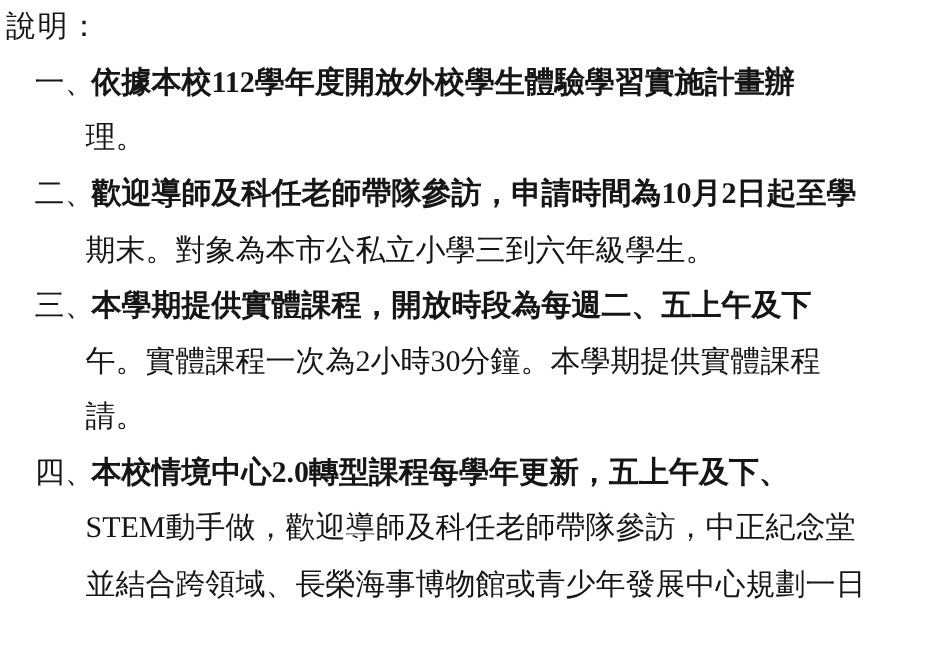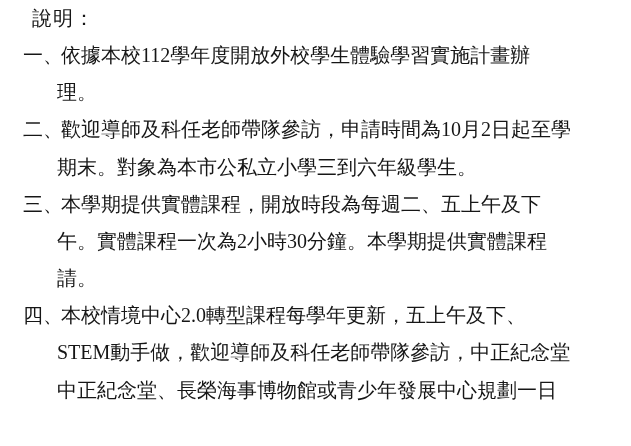--- a/index.html
+++ b/index.html
@@ -13,34 +13,33 @@
     overflow: hidden;
   }
   .doc {
     width: 631px;
     height: 446px;
     padding-top: 0;
   }
   .heading {
     padding-left: 4px;
     letter-spacing: 1px;
-    margin-left: 28px;
   }
   .item {
     position: relative;
     padding-left: 57px;
   }
   .item .num {
     position: absolute;
     left: 23px;
     top: 0;
     text-indent: 0;
   }
   
-  .item div.line:first-of-type { text-indent: 4px; }
+  .item div.line:first-of-type { text-indent: 4px; font-weight: bold; }
   .line { white-space: nowrap; }
 </style>
 </head>
 <body>
 
 <div class="doc">
 
   <div class="heading">說明：</div>
 
   <div class="item">
@@ -59,16 +58,16 @@
     <span class="num">三、</span>
     <div class="line">本學期提供實體課程，開放時段為每週二、五上午及下</div>
     <div class="line">午。實體課程一次為2小時30分鐘。本學期提供實體課程</div>
     <div class="line">請。</div>
   </div>
 
   <div class="item">
     <span class="num">四、</span>
     <div class="line">本校情境中心2.0轉型課程每學年更新，五上午及下、</div>
     <div class="line">STEM動手做，歡迎導師及科任老師帶隊參訪，中正紀念堂</div>
-    <div class="line">中正紀念堂、長榮海事博物館或青少年發展中心規劃一日</div>
+    <div class="line">並結合跨領域、長榮海事博物館或青少年發展中心規劃一日</div>
   </div>
 
 </div>
 
 </body></html>

